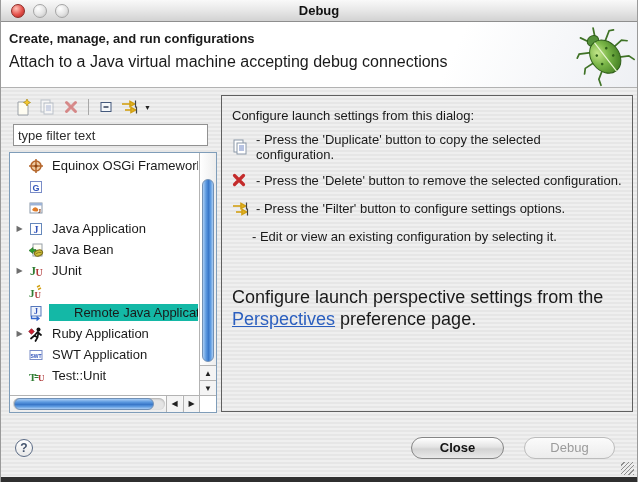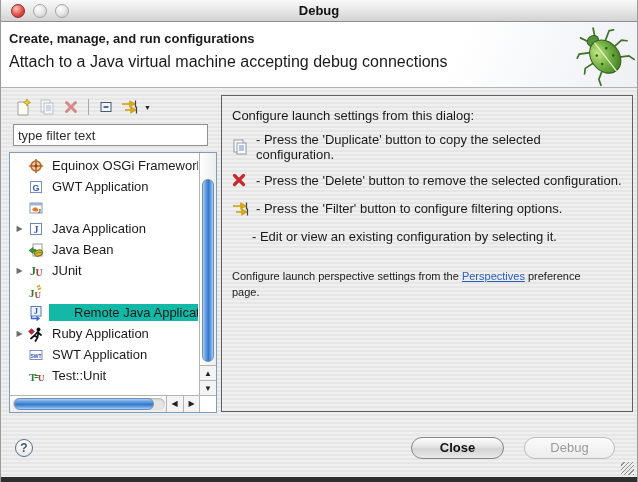--- a/index.html
+++ b/index.html
@@ -74,21 +74,21 @@
     border-left:1px solid #b3b3b3; border-top:1px solid #b3b3b3; }
 
   
   .panel { position:absolute; left:220px; top:95px; width:412px; height:317px;
     border:1px solid #5f5f5f; padding:12px 10px; }
   .p-line { margin-bottom:9px; font-size:13px; }
   .bullet { display:flex; align-items:center; min-height:19px; margin-bottom:9px; }
   .b-icon { width:18px; height:16px; flex:0 0 18px; margin-right:6px; }
   .bullet.noicon { padding-left:2px; }
   .bullet.indent { padding-left:20px; }
-  .persp { margin-top:22px; width:372px; line-height:16px; font-size:11px; }
+  .persp { margin-top:40px; width:372px; line-height:22px; font-size:18px; }
   .link { color:#2b5fbf; text-decoration:underline; cursor:pointer; }
 
   
   .help-btn { position:absolute; left:14px; top:439px; width:18px; height:18px; border-radius:50%;
     border:1px solid #5c6c86; color:#44546e; font-size:12px; font-weight:bold;
     text-align:center; line-height:17px; background:linear-gradient(#fff,#e8e8e8); }
   .btn { position:absolute; top:437px; height:22px; border-radius:11px; text-align:center;
     font-size:13px; line-height:20px; }
   .btn.close { left:410px; width:93px; border:1px solid #858585; color:#111; font-weight:bold;
     background:linear-gradient(#ffffff,#e3e3e3 45%,#d3d3d3 55%,#e9e9e9); }
@@ -203,21 +203,20 @@
         <span class="label">Equinox OSGi Framework</span>
       </div>
 
       <div class="row">
         <span class="expander"></span>
         <span class="t-icon">
           <svg width="16" height="16" viewBox="0 0 16 16">
             <rect x="2.5" y="2.5" width="11" height="11" fill="#fff" stroke="#7a8dc8"></rect>
             <text x="8" y="11.5" text-anchor="middle" font-size="9" font-weight="bold" fill="#3355bb" font-family="Liberation Sans">G</text>
           </svg></span>
-        <span class="label">GWT Application</span>
       </div>
 
       <div class="row">
         <span class="expander"></span>
         <span class="t-icon">
           <svg width="16" height="16" viewBox="0 0 16 16">
             <rect x="2" y="3" width="12" height="10" fill="#fff" stroke="#8a97a8"></rect>
             <rect x="2" y="3" width="12" height="2.5" fill="#9db3d6"></rect>
             <path d="M4 10 q2-4 5-2 q2 1 1 3 q-3 1.5-6-1z" fill="#e07b28"></path>
             <text x="11.5" y="12.5" text-anchor="middle" font-size="6" font-weight="bold" fill="#7a2f0c" font-family="Liberation Serif">J</text>
@@ -355,21 +354,21 @@
       <span class="b-icon">
         <svg width="18" height="16" viewBox="0 0 18 16">
           <g stroke="#d2a115" stroke-width="1.6" fill="#e8bb28">
             <path d="M1 5 h8" fill="none"></path>
               <path d="M9 2.5 L13.5 5 L9 7.5 z"></path>
             <path d="M4 11 h6" fill="none"></path>
               <path d="M10 8.5 L14.5 11 L10 13.5 z"></path>
           </g>
           <path d="M14.5 1.5 v7 M15.5 7.5 v7" stroke="#444" stroke-width="1.2"></path>
         </svg></span>
-      <span>- Press the 'Filter' button to configure filtering options.</span>
+      <span>- Press the 'Filter' button to configure settings options.</span>
     </div>
 
     <div class="bullet indent">
       <span>- Edit or view an existing configuration by selecting it.</span>
     </div>
 
     <div class="persp">
       <span>Configure launch perspective settings from the </span><span class="link">Perspectives</span><span> preference page.</span>
     </div>
   </div>

